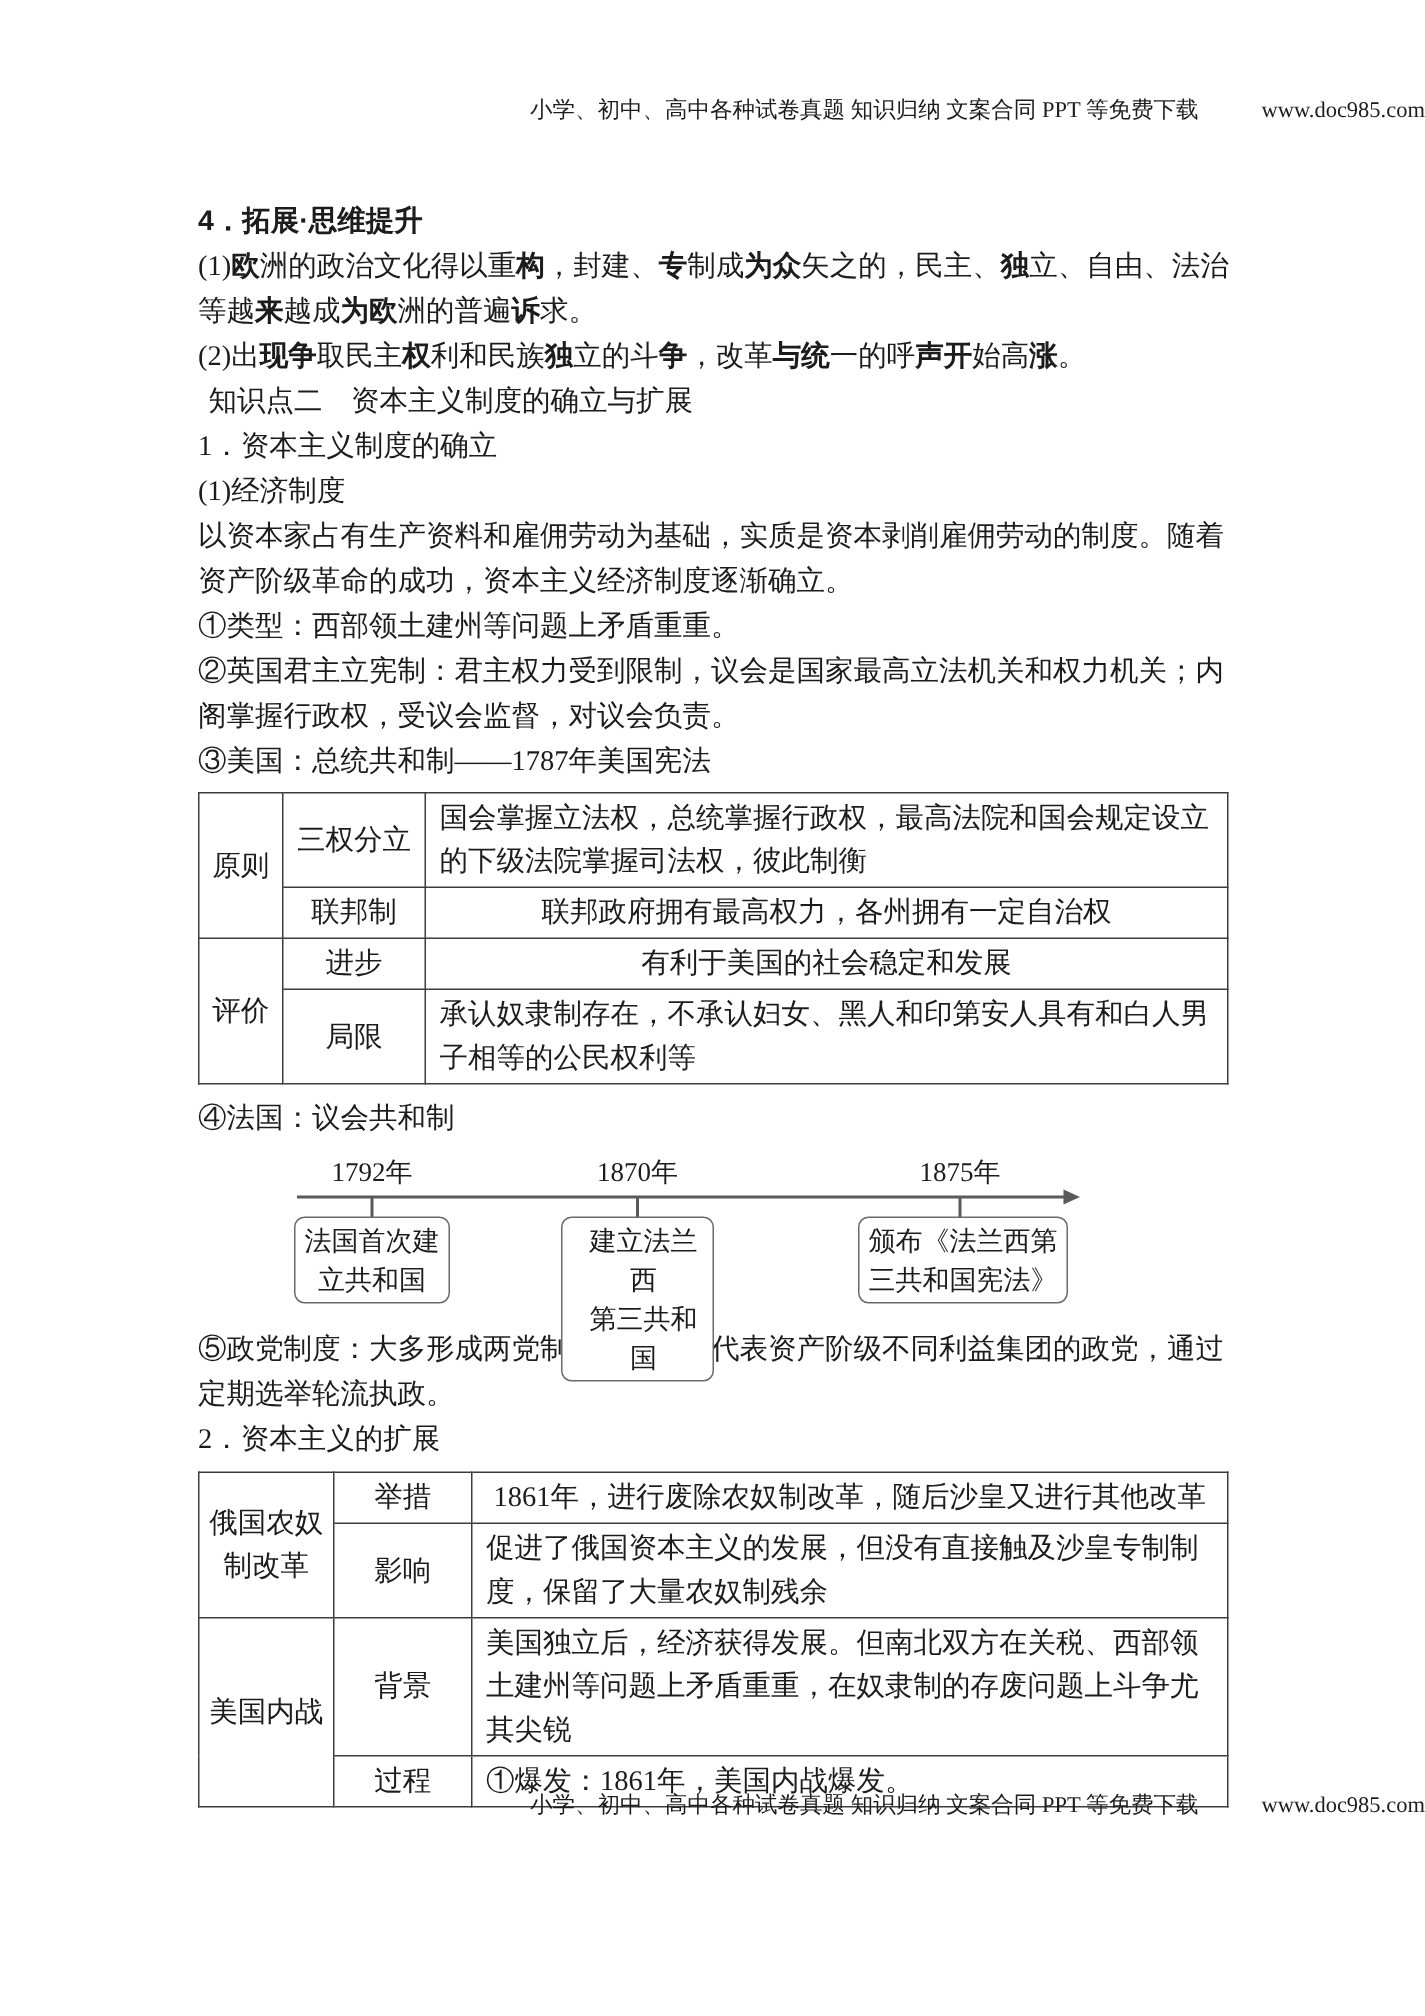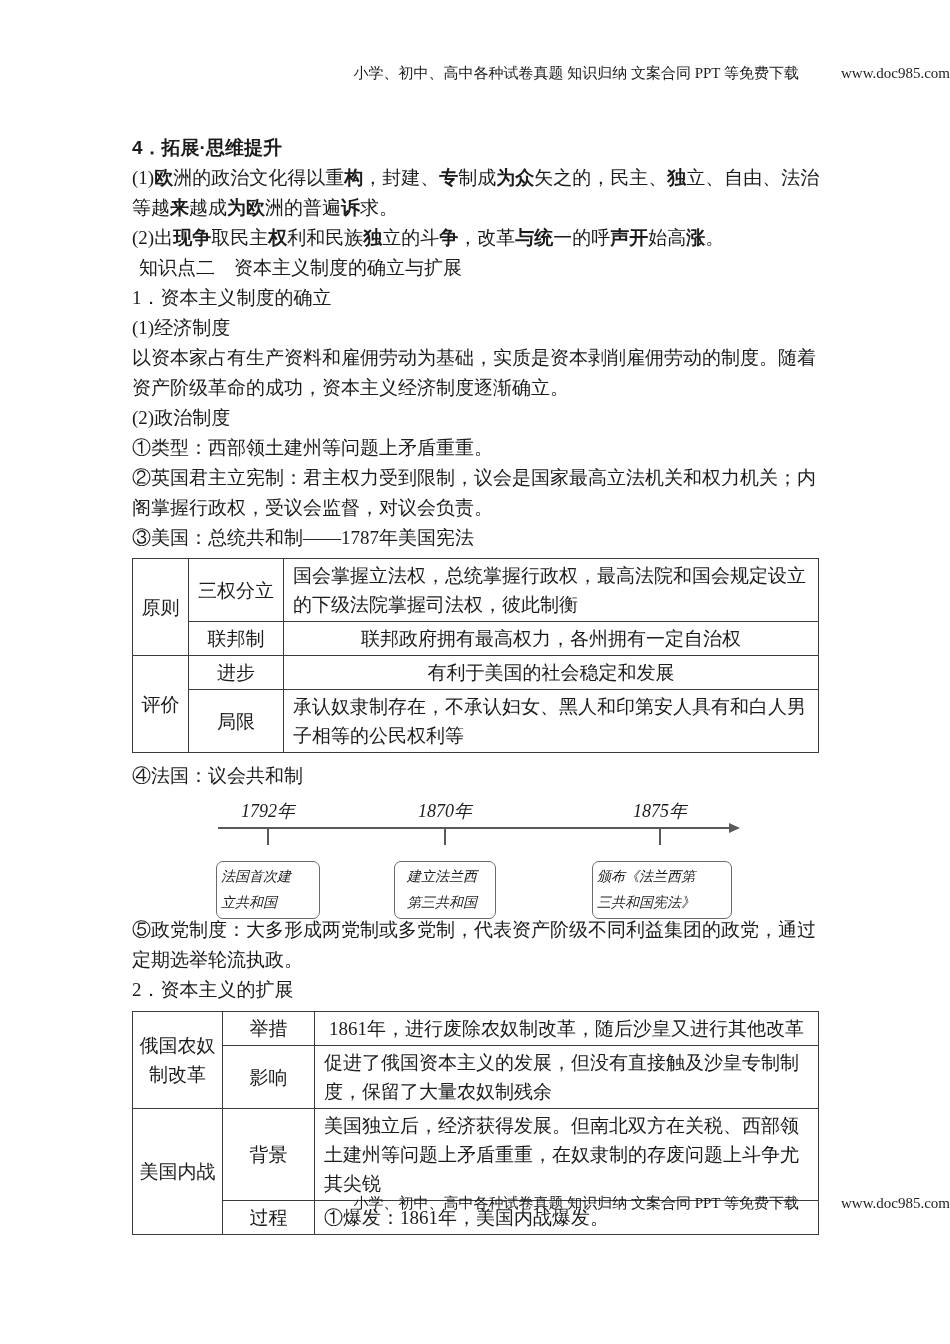--- a/index.html
+++ b/index.html
@@ -44,22 +44,22 @@
   table.sheet td.val-c { text-align: center; }
   table.sheet td.val-l { text-align: left; }
   table.us td.group { width: 56px; }
   table.us td.key { width: 95px; }
   table.exp td.group { width: 90px; }
   table.exp td.key { width: 92px; }
   table.exp { margin-top: 6px; }
 
   .timeline {
     position: relative;
-    margin: 6px 0 6px 86px;
-    width: 540px; height: 112px; font-style: italic;
+    margin: 6px 0 6px 66px;
+    width: 540px; height: 112px;
   }
   .tl-axis {
     position: absolute; top: 30px; left: 0; width: 512px;
     border-top: 2px solid #5a5a5a;
   }
   .tl-arrow {
     position: absolute; top: 26px; left: 511px;
     width: 0; height: 0;
     border-left: 11px solid #5a5a5a;
     border-top: 5px solid transparent;
@@ -67,24 +67,24 @@
   }
   .tl-date {
     position: absolute; top: 2px; width: 90px;
     text-align: center; font-size: 18px; line-height: 24px;
   }
   .tl-tick {
     position: absolute; top: 31px; height: 17px;
     border-left: 2px solid #5a5a5a;
   }
   .tl-box {
-    position: absolute; top: 64px;
+    position: absolute; top: 44px;
     border: 1px solid #6a6a6a; border-radius: 7px;
     background: #fff;
-    text-align: left; font-size: 14px; line-height: 26px;
+    text-align: center; font-size: 18px; line-height: 26px;
     padding: 2px 4px;
   }
 </style>
 </head>
 <body>
 
 <div class="page">
 
   <div class="running-head top">
     <span>小学、初中、高中各种试卷真题 知识归纳 文案合同 PPT 等免费下载</span><a class="url" href="#">www.doc985.com</a>
@@ -96,21 +96,20 @@
     <p class="h-bold">4．拓展·思维提升</p>
 
     <p><span>(1)</span><span class="b">欧</span><span>洲的政治文化得以重</span><span class="b">构</span><span>，封建、</span><span class="b">专</span><span>制成</span><span class="b">为众</span><span>矢之的，民主、</span><span class="b">独</span><span>立、自由、法治等越</span><span class="b">来</span><span>越成</span><span class="b">为欧</span><span>洲的普遍</span><span class="b">诉</span><span>求。</span></p>
     <p><span>(2)出</span><span class="b">现争</span><span>取民主</span><span class="b">权</span><span>利和民族</span><span class="b">独</span><span>立的斗</span><span class="b">争</span><span>，改革</span><span class="b">与统</span><span>一的呼</span><span class="b">声开</span><span>始高</span><span class="b">涨</span><span>。</span></p>
 
     <p class="kp-title">知识点二　资本主义制度的确立与扩展</p>
 
     <p>1．资本主义制度的确立</p>
     <p>(1)经济制度</p>
     <p>以资本家占有生产资料和雇佣劳动为基础，实质是资本剥削雇佣劳动的制度。随着资产阶级革命的成功，资本主义经济制度逐渐确立。</p>
-    <p>(2)政治制度</p>
     <p>①类型：西部领土建州等问题上矛盾重重。</p>
     <p>②英国君主立宪制：君主权力受到限制，议会是国家最高立法机关和权力机关；内阁掌握行政权，受议会监督，对议会负责。</p>
     <p>③美国：总统共和制——1787年美国宪法</p>
 
     <table class="sheet us">
       <tbody>
           <tr>
         <td class="group" rowspan="2">原则</td>
         <td class="key">三权分立</td>
         <td class="val-l">国会掌握立法权，总统掌握行政权，最高法院和国会规定设立的下级法院掌握司法权，彼此制衡</td>

